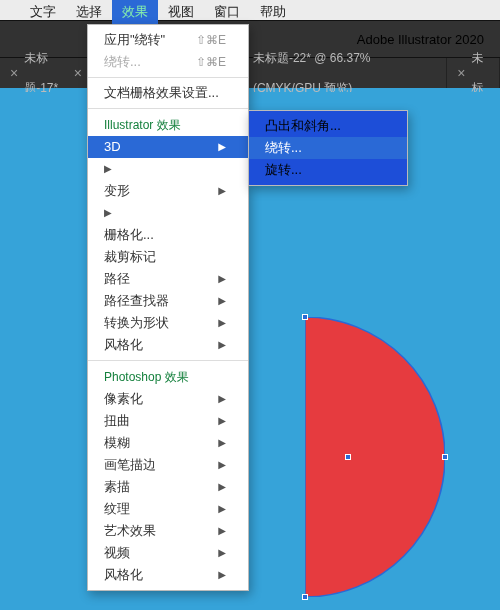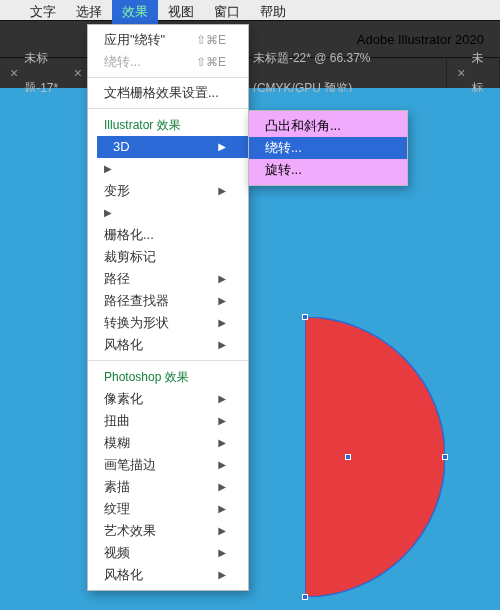--- a/index.html
+++ b/index.html
@@ -17,28 +17,28 @@
   .tab .x { color: #999; font-size: 14px; }
 
   .canvas { position: absolute; top: 92px; left: 0; right: 0; bottom: 0; background: #36a3d9; }
   .halfcircle { position: absolute; right: 55px; top: 225px; width: 140px; height: 280px; }
   .halfcircle svg { width: 100%; height: 100%; }
   .anchor { position: absolute; width: 6px; height: 6px; background: #2a69d6; border: 1px solid #fff; }
 
   .dropdown { position: absolute; top: 24px; left: 87px; width: 162px; background: #fff; border: 1px solid #bbb; box-shadow: 2px 4px 10px rgba(0,0,0,0.3); font-size: 13px; color: #333; padding: 4px 0; }
   .dropdown .row { height: 22px; line-height: 22px; padding: 0 22px 0 16px; display: flex; justify-content: space-between; align-items: center; white-space: nowrap; }
   .dropdown .row.disabled { color: #aaa; }
-  .dropdown .row.highlight { background: #2a69d6; color: #fff; margin-left: 9px; }
+  .dropdown .row.highlight { background: #2a69d6; color: #fff; }
   .dropdown .header { color: #15803d; padding: 4px 0 2px 16px; font-size: 12px; }
   .dropdown hr { border: none; border-top: 1px solid #ddd; margin: 4px 0; }
   .arrow { font-size: 10px; color: #555; }
   .row.highlight .arrow { color: #fff; }
   .shortcut { color: #999; font-size: 12px; }
 
-  .submenu { position: absolute; top: 110px; left: 248px; width: 160px; background: #f0abfc; border: 1px solid #bbb; box-shadow: 2px 4px 10px rgba(0,0,0,0.3); font-size: 13px; padding: 4px 0; }
+  .submenu { position: absolute; top: 110px; left: 248px; width: 160px; background: #1d4ed8; border: 1px solid #bbb; box-shadow: 2px 4px 10px rgba(0,0,0,0.3); font-size: 13px; padding: 4px 0; }
   .submenu .row { height: 22px; line-height: 22px; padding: 0 16px; }
   .submenu .row.highlight { background: #2a69d6; color: #fff; }
 </style>
 </head>
 <body>
 
 <div class="menubar" id="menubar">
     <div class="item">文字</div>
     <div class="item">选择</div>
     <div class="item active">效果</div>

